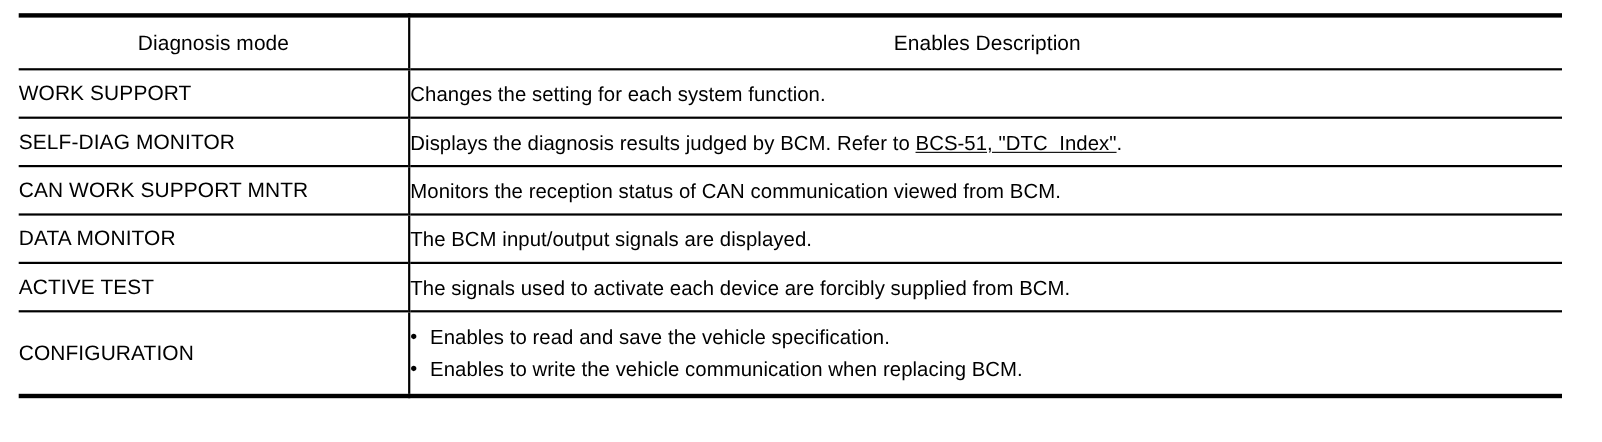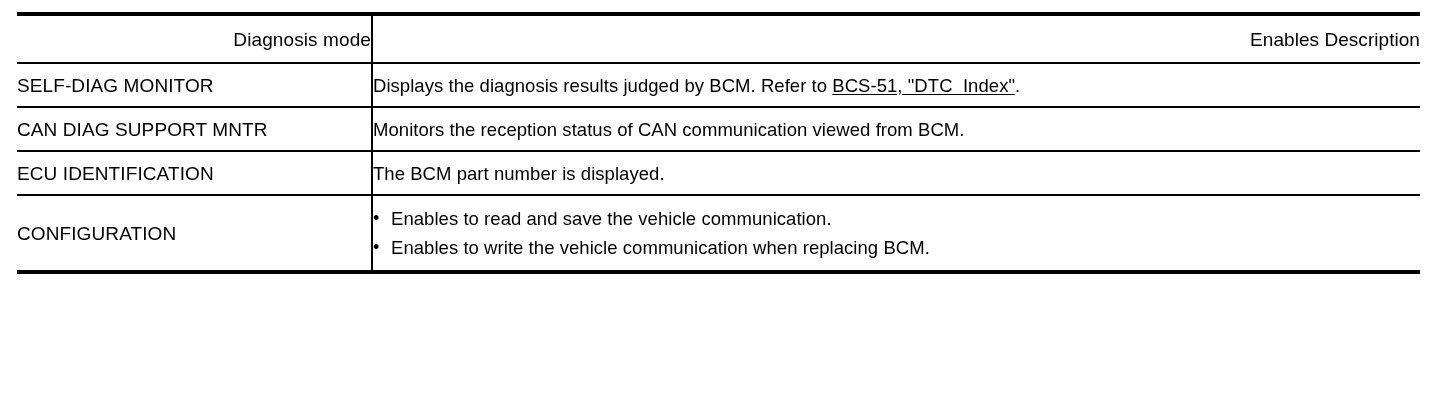--- a/index.html
+++ b/index.html
@@ -75,21 +75,21 @@
     font-size: 18.5px;
     line-height: 23px;
     letter-spacing: 0.05px;
     padding-left: 20px;
     padding-right: 10px;
     height: 42px;
   }
 
   .hdr-row .cell-mode,
   .hdr-row .cell-desc {
-    text-align: right;
+    text-align: center;
     padding-left: 0;
     padding-right: 0;
     height: 46px;
     font-size: 19px;
   }
   .hdr-row .cell-desc {
     padding-left: 2px;
   }
 
   
@@ -146,47 +146,55 @@
 
     <thead>
       <tr class="hdr-row">
         <th class="cell-mode">Diagnosis mode</th>
         <th class="cell-desc">Enables Description</th>
       </tr>
     </thead>
 
     <tbody>
 
+      <tr class="body-row">
+        <td class="cell-mode">WORK SUPPORT</td>
+        <td class="cell-desc">Changes the setting for each system function.</td>
+      </tr>
 
       <tr class="body-row">
         <td class="cell-mode">SELF-DIAG MONITOR</td>
         <td class="cell-desc">
           <span class="nowrap">Displays the diagnosis results judged by BCM. Refer to </span><a class="xref" href="#">BCS-51, "DTC  Index"</a><span>.</span>
         </td>
       </tr>
 
       <tr class="body-row">
-        <td class="cell-mode">CAN DIAG SUPPORT MNTR</td>
+        <td class="cell-mode">CAN WORK SUPPORT MNTR</td>
         <td class="cell-desc">Monitors the reception status of CAN communication viewed from BCM.</td>
       </tr>
 
-
-
-      <tr class="body-row">
-        <td class="cell-mode">ECU IDENTIFICATION</td>
-        <td class="cell-desc">The BCM part number is displayed.</td>
-      </tr>
+      <tr class="body-row">
+        <td class="cell-mode">DATA MONITOR</td>
+        <td class="cell-desc">The BCM input/output signals are displayed.</td>
+      </tr>
+
+      <tr class="body-row">
+        <td class="cell-mode">ACTIVE TEST</td>
+        <td class="cell-desc">The signals used to activate each device are forcibly supplied from BCM.</td>
+      </tr>
+
 
       <tr class="body-row tall-row">
         <td class="cell-mode">CONFIGURATION</td>
         <td class="cell-desc">
           <ul class="bullets">
             <li>
               <span class="bullet-dot">•</span>
-              <span>Enables to read and save the vehicle communication.</span>
+              <span>Enables to read and save the vehicle specification.</span>
             </li>
             <li>
               <span class="bullet-dot">•</span>
               <span>Enables to write the vehicle communication when replacing BCM.</span>
             </li>
           </ul>
         </td>
       </tr>
 
     </tbody>

